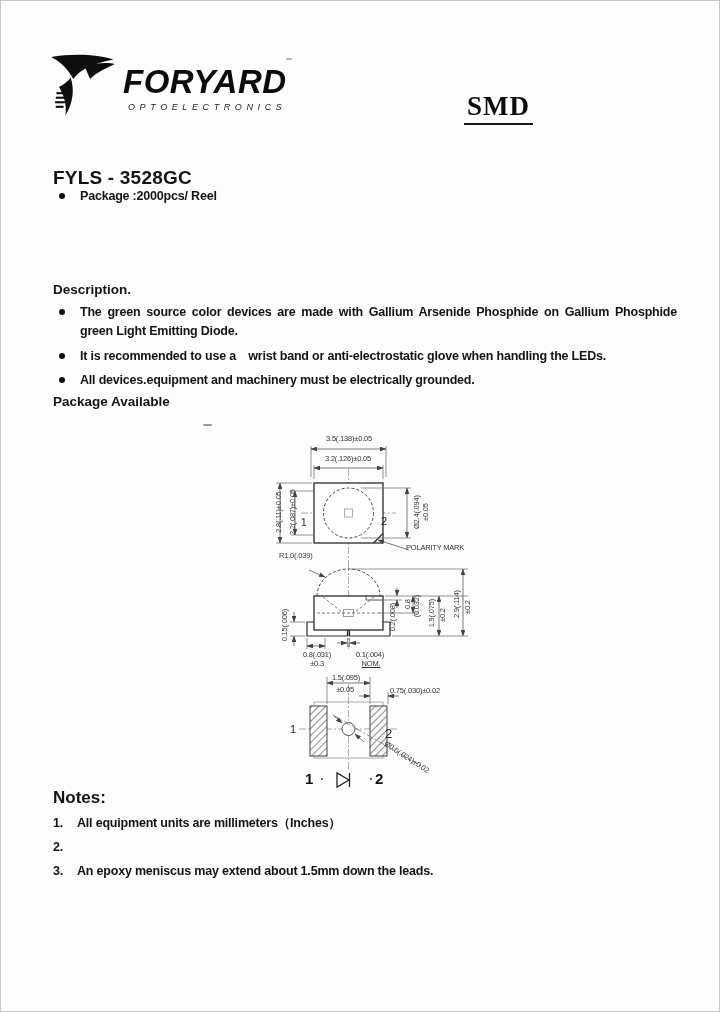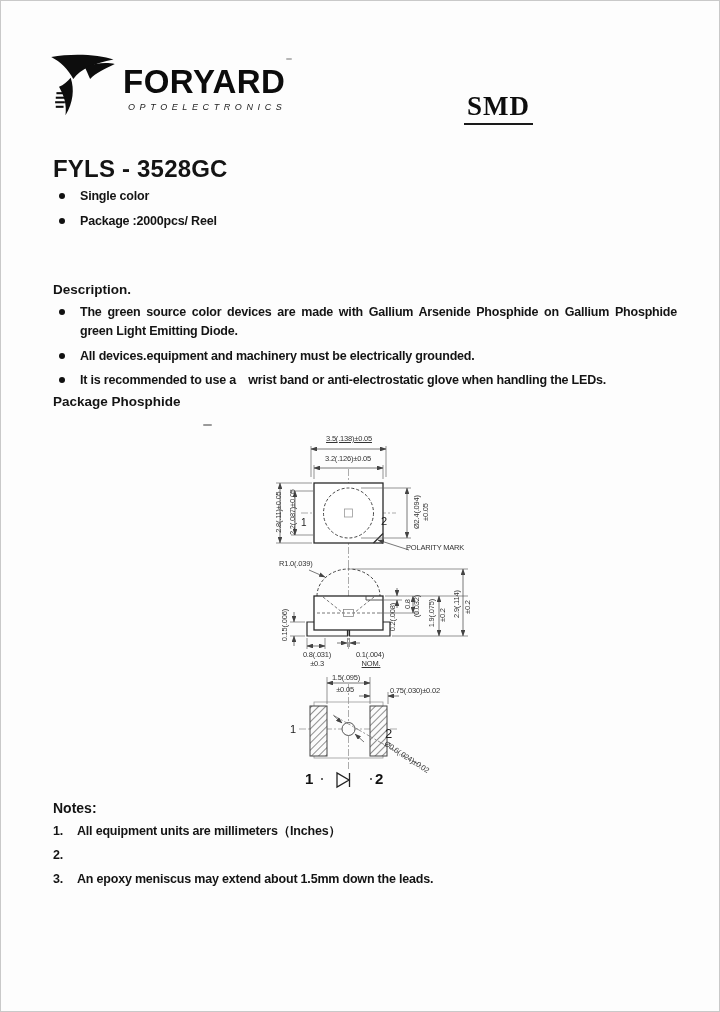--- a/index.html
+++ b/index.html
@@ -5,43 +5,43 @@
   html,body { margin:0; padding:0; background:#ffffff; }
   .page {
     position:relative; width:718px; height:1010px;
     border:1px solid #c9c9c9; background:#fdfdfd;
     font-family:"Liberation Sans", sans-serif; color:#141414;
     overflow:hidden;
   }
   
   .logo-svg { position:absolute; left:46px; top:52px; }
   .brand-name { position:absolute; left:122px; top:64px; font-size:33px; font-weight:700;
-    letter-spacing:0.5px; color:#0c0c0c; line-height:1; }
+    font-style:italic; letter-spacing:0.5px; color:#0c0c0c; line-height:1; }
   .brand-sub { position:absolute; left:127px; top:101px; font-size:9px; font-weight:400;
     font-style:italic; letter-spacing:4.6px; color:#1c1c1c; }
   .smd { position:absolute; left:463px; top:90px; font-family:"Liberation Serif", serif;
     font-size:27px; font-weight:700; letter-spacing:1px; color:#0d0d0d;
     border-bottom:2px solid #1a1a1a; padding:0 3px 1px 3px; }
-  .part-number { position:absolute; left:52px; top:154px; font-size:24px; font-weight:700;
+  .part-number { position:absolute; left:52px; top:166px; font-size:19px; font-weight:700;
     letter-spacing:0.2px; }
   
   .section-heading { font-size:13.5px; font-weight:700; margin:0 0 6px 0; }
   .features { position:absolute; left:52px; top:186px; width:622px; }
   .description { position:absolute; left:52px; top:281px; width:624px; }
   ul.bullets { list-style:none; margin:0; padding:0; }
   li.bullet-row { display:flex; font-size:12.5px; font-weight:700; letter-spacing:-0.2px;
     margin-bottom:6px; line-height:1.5; }
   .dot { width:6px; height:6px; border-radius:50%; background:#111; flex:none;
     margin:6px 15px 0 6px; }
   .btext { flex:1; }
   .justify { text-align:justify; }
   .pkg-heading { position:absolute; left:52px; top:393px; font-size:13.5px; font-weight:700; }
   
   .notes { position:absolute; left:52px; top:787px; width:560px; }
-  .notes-heading { font-size:14px; font-weight:700; margin:12px 0 6px 0; }
+  .notes-heading { font-size:17px; font-weight:700; margin:0 0 6px 0; }
   .note-row { display:flex; font-size:12.5px; font-weight:700; letter-spacing:-0.2px;
     margin-bottom:6px; line-height:1.45; }
   .note-num { width:24px; flex:none; }
   
   .drawing { position:absolute; left:270px; top:420px; width:225px; height:385px; }
   .drawing svg { position:absolute; left:0; top:0; }
   .dlab { position:absolute; font-size:7.5px; font-weight:400; color:#333;
     white-space:nowrap; letter-spacing:-0.2px; line-height:1.1; }
   .ctr { width:100px; text-align:center; }
   .w60 { width:60px; text-align:center; }
@@ -71,48 +71,44 @@
   <div class="brand-sub">OPTOELECTRONICS</div>
   <div class="smd">SMD</div>
   <div class="art" style="left:285px; top:57px; width:6px; height:2px; background:#b7b7b7;"></div>
 
   <div class="part-number">FYLS - 3528GC</div>
 
   <div class="features">
     <ul class="bullets">
       <li class="bullet-row">
         <span class="dot"></span>
-        <span class="btext">Single color</span>
-      </li>
-      <li class="bullet-row">
-        <span class="dot"></span>
         <span class="btext">Package :2000pcs/ Reel</span>
       </li>
     </ul>
   </div>
 
   <div class="description">
     <h3 class="section-heading">Description.</h3>
     <ul class="bullets">
       <li class="bullet-row">
         <span class="dot"></span>
         <span class="btext justify">The green source color devices are made with Gallium Arsenide Phosphide on Gallium Phosphide green Light Emitting Diode.</span>
       </li>
       <li class="bullet-row">
         <span class="dot"></span>
+        <span class="btext">It is recommended to use a　wrist band or anti-electrostatic glove when handling the LEDs.</span>
+      </li>
+      <li class="bullet-row">
+        <span class="dot"></span>
         <span class="btext">All devices.equipment and machinery must be electrically grounded.</span>
       </li>
-      <li class="bullet-row">
-        <span class="dot"></span>
-        <span class="btext">It is recommended to use a　wrist band or anti-electrostatic glove when handling the LEDs.</span>
-      </li>
     </ul>
   </div>
 
-  <div class="pkg-heading">Package Phosphide</div>
+  <div class="pkg-heading">Package Available</div>
   <div class="art" style="left:202px; top:423px; width:9px; height:2px;"></div>
 
   <div class="drawing">
     <svg width="225" height="385" viewBox="0 0 225 385">
       <defs>
         <marker id="ma" viewBox="0 0 8 6" refX="7.5" refY="3" markerWidth="8" markerHeight="6" orient="auto-start-reverse">
           <path d="M0,0 L8,3 L0,6 Z" fill="#444"></path>
         </marker>
         <pattern id="hatch" width="5" height="5" patternUnits="userSpaceOnUse" patternTransform="rotate(45)">
           <rect width="5" height="5" fill="#fbfbfb"></rect>
@@ -215,31 +211,31 @@
         <line x1="88" y1="275" x2="99" y2="275" stroke="#555" stroke-width="0.8" marker-end="url(#ma)"></line>
         <line x1="128" y1="275" x2="117" y2="275" stroke="#555" stroke-width="0.8" marker-end="url(#ma)"></line>
 
         <path d="M66,352 L66,366 L78,359 Z" fill="none" stroke="#222" stroke-width="1.3"></path>
         <line x1="78.5" y1="352" x2="78.5" y2="366" stroke="#222" stroke-width="1.3"></line>
         <rect x="50" y="357" width="2" height="2" fill="#666"></rect>
         <rect x="99" y="357" width="2" height="2" fill="#666"></rect>
       </g>
     </svg>
 
-    <div class="dlab ctr" style="left:28px; top:14px;text-decoration:underline;">3.5(.138)±0.05</div>
+    <div class="dlab ctr" style="left:28px; top:14px;">3.5(.138)±0.05</div>
     <div class="dlab ctr" style="left:27px; top:34px;">3.2(.126)±0.05</div>
     <div class="dlab w60 rot" style="left:-22px; top:87px;">2.8(.11)±0.05</div>
     <div class="dlab w60 rot" style="left:-8px; top:87px;">2.2(.087)±0.05</div>
     <div class="dlab w60 rot" style="left:116px; top:87px;">Ø2.4(.094)</div>
     <div class="dlab w60 rot" style="left:125px; top:87px;">±0.05</div>
     <div class="pinlab" style="left:30px; top:96px;">1</div>
     <div class="pinlab" style="left:110px; top:94px; font-size:11px;">2</div>
     <div class="dlab" style="left:135px; top:123px;">POLARITY MARK</div>
 
-    <div class="dlab" style="left:8px; top:139px;text-align:center;">R1.0(.039)</div>
+    <div class="dlab" style="left:8px; top:131px;text-align:center;">R1.0(.039)</div>
     <div class="dlab w60 rot" style="left:-16px; top:200px;">0.15(.006)</div>
     <div class="dlab w60" style="left:16px; top:230px;">0.8(.031)</div>
     <div class="dlab w60" style="left:16px; top:239px;">±0.3</div>
     <div class="dlab w60" style="left:69px; top:230px;">0.1(.004)</div>
     <div class="dlab w60" style="left:70px; top:239px;text-decoration:underline;">NOM.</div>
     <div class="dlab w60 rot" style="left:92px; top:192px;">0.2(.008)</div>
     <div class="dlab w60 rot" style="left:107px; top:179px;">0.8</div>
     <div class="dlab w60 rot" style="left:116px; top:181px;">(0.032)</div>
     <div class="dlab w60 rot" style="left:131px; top:188px;">1.9(.075)</div>
     <div class="dlab w60 rot" style="left:142px; top:190px;">±0.2</div>

